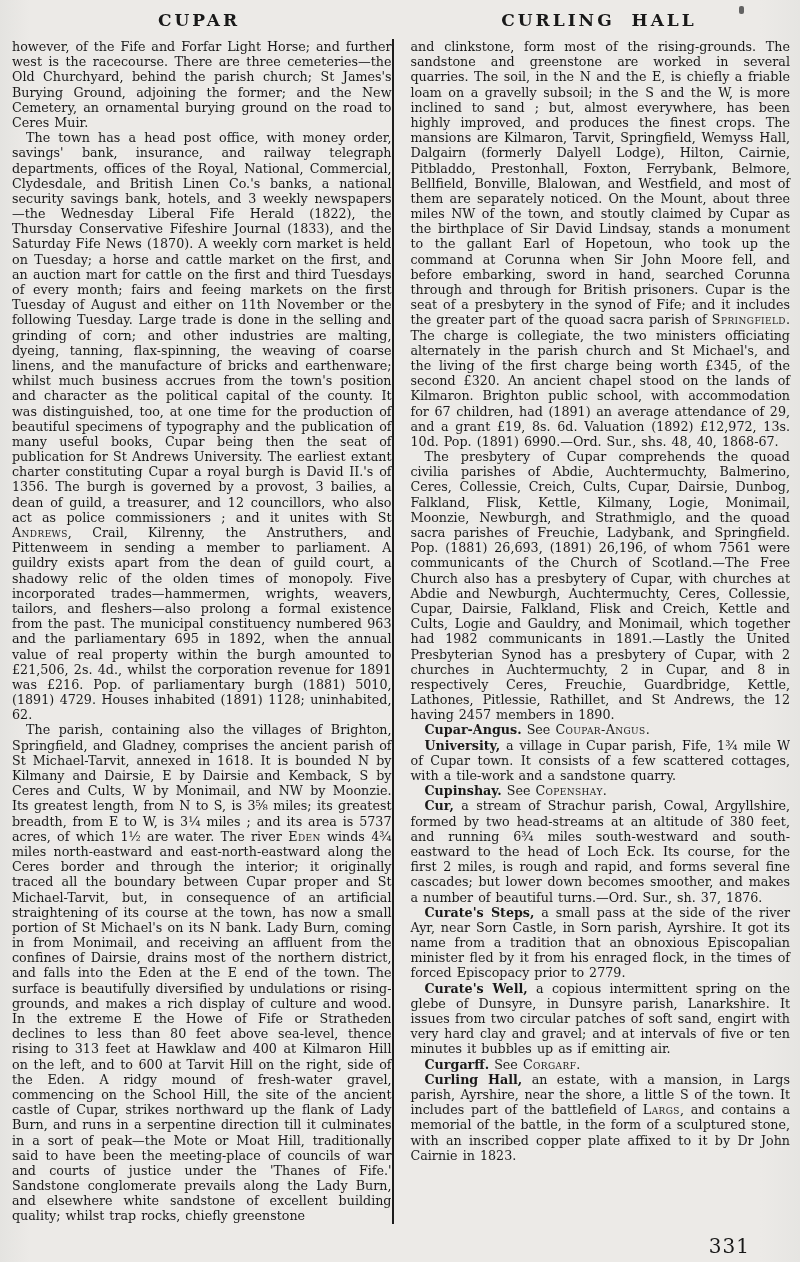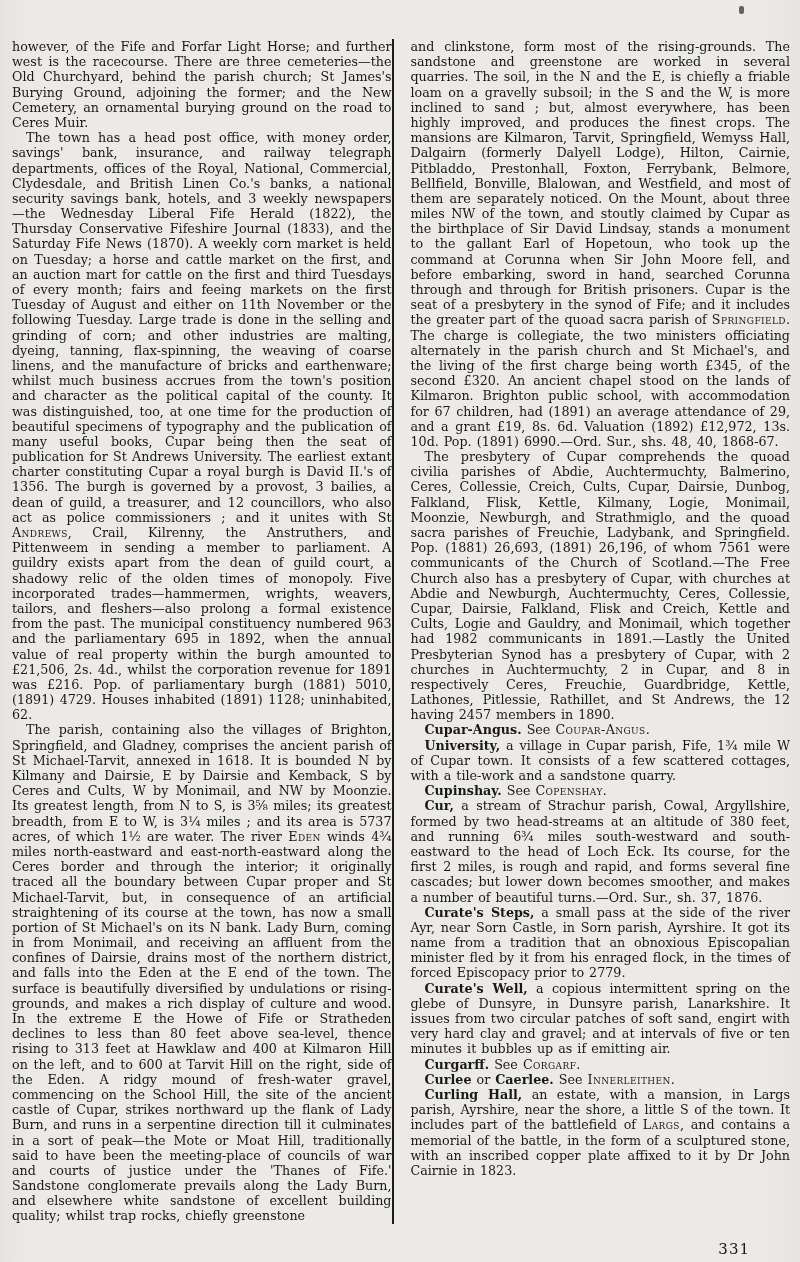--- a/index.html
+++ b/index.html
@@ -51,38 +51,40 @@
     line-height: 15.18px;
     word-spacing: 1px;
   }
   .para.indent { text-indent: 14px; }
   .it { }
   .sc { font-variant: small-caps; letter-spacing: 0.4px; }
   .bd { font-weight: bold; }
   .page-number {
     position: absolute;
     right: 50px; bottom: 4px;
-    font-size: 15px;
+    font-size: 20px;
     letter-spacing: 1px;
   }
   .ink-speck {
     position: absolute;
     left: 739px; top: 6px;
     width: 5px; height: 8px;
     background: #4a4a4a;
     border-radius: 2px;
     opacity: 0.85;
   }
 </style>
 </head>
 <body>
 
 <div class="page">
 
   <div class="running-heads">
+    <div class="head head-left">CUPAR</div>
+    <div class="head head-right">CURLING HALL</div>
   </div>
 
   <span class="ink-speck"></span>
 
   <div class="columns">
     <div class="col col-left">
         <p class="para"><span>however, of the Fife and Forfar Light Horse; and further west is the racecourse.  There are three cemeteries—the Old Churchyard, behind the parish church; St James's Burying Ground, adjoining the former; and the New Cemetery, an ornamental burying ground on the road to Ceres Muir.</span></p>
         <p class="para indent"><span>The town has a head post office, with money order, savings' bank, insurance, and railway telegraph departments, offices of the Royal, National, Commercial, Clydesdale, and British Linen Co.'s banks, a national security savings bank, hotels, and 3 weekly newspapers—the Wednesday Liberal </span><span class="it">Fife Herald</span><span> (1822), the Thursday Conservative </span><span class="it">Fifeshire Journal</span><span> (1833), and the Saturday </span><span class="it">Fife News</span><span> (1870).  A weekly corn market is held on Tuesday; a horse and cattle market on the first, and an auction mart for cattle on the first and third Tuesdays of every month; fairs and feeing markets on the first Tuesday of August and either on 11th November or the following Tuesday.  Large trade is done in the selling and grinding of corn; and other industries are malting, dyeing, tanning, flax-spinning, the weaving of coarse linens, and the manufacture of bricks and earthenware; whilst much business accrues from the town's position and character as the political capital of the county.  It was distinguished, too, at one time for the production of beautiful specimens of typography and the publication of many useful books, Cupar being then the seat of publication for St Andrews University.  The earliest extant charter constituting Cupar a royal burgh is David II.'s of 1356.  The burgh is governed by a provost, 3 bailies, a dean of guild, a treasurer, and 12 councillors, who also act as police commissioners ; and it unites with St </span><span class="sc">Andrews</span><span>, Crail, Kilrenny, the Anstruthers, and Pittenweem in sending a member to parliament.  A guildry exists apart from the dean of guild court, a shadowy relic of the olden times of monopoly.  Five incorporated trades—hammermen, wrights, weavers, tailors, and fleshers—also prolong a formal existence from the past.  The municipal constituency numbered 963 and the parliamentary 695 in 1892, when the annual value of real property within the burgh amounted to £21,506, 2s. 4d., whilst the corporation revenue for 1891 was £216.  Pop. of parliamentary burgh (1881) 5010, (1891) 4729.  Houses inhabited (1891) 1128; uninhabited, 62.</span></p>
         <p class="para indent"><span>The parish, containing also the villages of Brighton, Springfield, and Gladney, comprises the ancient parish of St Michael-Tarvit, annexed in 1618.  It is bounded N by Kilmany and Dairsie, E by Dairsie and Kemback, S by Ceres and Cults, W by Monimail, and NW by Moonzie.  Its greatest length, from N to S, is 3⅝ miles; its greatest breadth, from E to W, is 3¼ miles ; and its area is 5737 acres, of which 1½ are water. The river </span><span class="sc">Eden</span><span> winds 4¾ miles north-eastward and east-north-eastward along the Ceres border and through the interior; it originally traced all the boundary between Cupar proper and St Michael-Tarvit, but, in consequence of an artificial straightening of its course at the town, has now a small portion of St Michael's on its N bank.  Lady Burn, coming in from Monimail, and receiving an affluent from the confines of Dairsie, drains most of the northern district, and falls into the Eden at the E end of the town.  The surface is beautifully diversified by undulations or rising-grounds, and makes a rich display of culture and wood. In the extreme E the Howe of Fife or Stratheden declines to less than 80 feet above sea-level, thence rising to 313 feet at Hawklaw and 400 at Kilmaron Hill on the left, and to 600 at Tarvit Hill on the right, side of the Eden.  A ridgy mound of fresh-water gravel, commencing on the School Hill, the site of the ancient castle of Cupar, strikes northward up the flank of Lady Burn, and runs in a serpentine direction till it culminates in a sort of peak—the Mote or Moat Hill, traditionally said to have been the meeting-place of councils of war and courts of justice under the 'Thanes of Fife.'  Sandstone conglomerate prevails along the Lady Burn, and elsewhere white sandstone of excellent building quality; whilst trap rocks, chiefly greenstone</span></p>
       </div>
@@ -90,20 +92,19 @@
     <div class="col col-right">
         <p class="para"><span>and clinkstone, form most of the rising-grounds.  The sandstone and greenstone are worked in several quarries. The soil, in the N and the E, is chiefly a friable loam on a gravelly subsoil; in the S and the W, is more inclined to sand ; but, almost everywhere, has been highly improved, and produces the finest crops.  The mansions are Kilmaron, Tarvit, Springfield, Wemyss Hall, Dalgairn (formerly Dalyell Lodge), Hilton, Cairnie, Pitbladdo, Prestonhall, Foxton, Ferrybank, Belmore, Bellfield, Bonville, Blalowan, and Westfield, and most of them are separately noticed.  On the Mount, about three miles NW of the town, and stoutly claimed by Cupar as the birthplace of Sir David Lindsay, stands a monument to the gallant Earl of Hopetoun, who took up the command at Corunna when Sir John Moore fell, and before embarking, sword in hand, searched Corunna through and through for British prisoners.  Cupar is the seat of a presbytery in the synod of Fife; and it includes the greater part of the </span><span class="it">quoad sacra</span><span> parish of </span><span class="sc">Springfield</span><span>.  The charge is collegiate, the two ministers officiating alternately in the parish church and St Michael's, and the living of the first charge being worth £345, of the second £320.  An ancient chapel stood on the lands of Kilmaron.  Brighton public school, with accommodation for 67 children, had (1891) an average attendance of 29, and a grant £19, 8s. 6d.  Valuation (1892) £12,972, 13s. 10d.  Pop. (1891) 6990.—</span><span class="it">Ord. Sur.</span><span>, shs. 48, 40, 1868-67.</span></p>
         <p class="para indent"><span>The presbytery of Cupar comprehends the </span><span class="it">quoad civilia</span><span> parishes of Abdie, Auchtermuchty, Balmerino, Ceres, Collessie, Creich, Cults, Cupar, Dairsie, Dunbog, Falkland, Flisk, Kettle, Kilmany, Logie, Monimail, Moonzie, Newburgh, and Strathmiglo, and the </span><span class="it">quoad sacra</span><span> parishes of Freuchie, Ladybank, and Springfield.  Pop. (1881) 26,693, (1891) 26,196, of whom 7561 were communicants of the Church of Scotland.—The Free Church also has a presbytery of Cupar, with churches at Abdie and Newburgh, Auchtermuchty, Ceres, Collessie, Cupar, Dairsie, Falkland, Flisk and Creich, Kettle and Cults, Logie and Gauldry, and Monimail, which together had 1982 communicants in 1891.—Lastly the United Presbyterian Synod has a presbytery of Cupar, with 2 churches in Auchtermuchty, 2 in Cupar, and 8 in respectively Ceres, Freuchie, Guardbridge, Kettle, Lathones, Pitlessie, Rathillet, and St Andrews, the 12 having 2457 members in 1890.</span></p>
         <p class="para indent"><span class="bd">Cupar-Angus.</span><span>  See </span><span class="sc">Coupar-Angus</span><span>.</span></p>
         <p class="para indent"><span class="bd">University,</span><span> a village in Cupar parish, Fife, 1¾ mile W of Cupar town.  It consists of a few scattered cottages, with a tile-work and a sandstone quarry.</span></p>
         <p class="para indent"><span class="bd">Cupinshay.</span><span>  See </span><span class="sc">Copenshay</span><span>.</span></p>
         <p class="para indent"><span class="bd">Cur,</span><span> a stream of Strachur parish, Cowal, Argyllshire, formed by two head-streams at an altitude of 380 feet, and running 6¾ miles south-westward and south-eastward to the head of Loch Eck.  Its course, for the first 2 miles, is rough and rapid, and forms several fine cascades; but lower down becomes smoother, and makes a number of beautiful turns.—</span><span class="it">Ord. Sur.</span><span>, sh. 37, 1876.</span></p>
         <p class="para indent"><span class="bd">Curate's Steps,</span><span> a small pass at the side of the river Ayr, near Sorn Castle, in Sorn parish, Ayrshire.  It got its name from a tradition that an obnoxious Episcopalian minister fled by it from his enraged flock, in the times of forced Episcopacy prior to 2779.</span></p>
         <p class="para indent"><span class="bd">Curate's Well,</span><span> a copious intermittent spring on the glebe of Dunsyre, in Dunsyre parish, Lanarkshire.  It issues from two circular patches of soft sand, engirt with very hard clay and gravel; and at intervals of five or ten minutes it bubbles up as if emitting air.</span></p>
         <p class="para indent"><span class="bd">Curgarff.</span><span>  See </span><span class="sc">Corgarf</span><span>.</span></p>
-        <p class="para indent"><span class="bd">Curlee</span><span> or </span><span class="bd">Caerlee.</span><span>  See </span><span class="sc">Innerleithen</span><span>.</span></p>
         <p class="para indent"><span class="bd">Curling Hall,</span><span> an estate, with a mansion, in Largs parish, Ayrshire, near the shore, a little S of the town. It includes part of the battlefield of </span><span class="sc">Largs</span><span>, and contains a memorial of the battle, in the form of a sculptured stone, with an inscribed copper plate affixed to it by Dr John Cairnie in 1823.</span></p>
       </div>
   </div>
 
   <div class="page-number">331</div>
 
 </div>
 
 </body></html>

